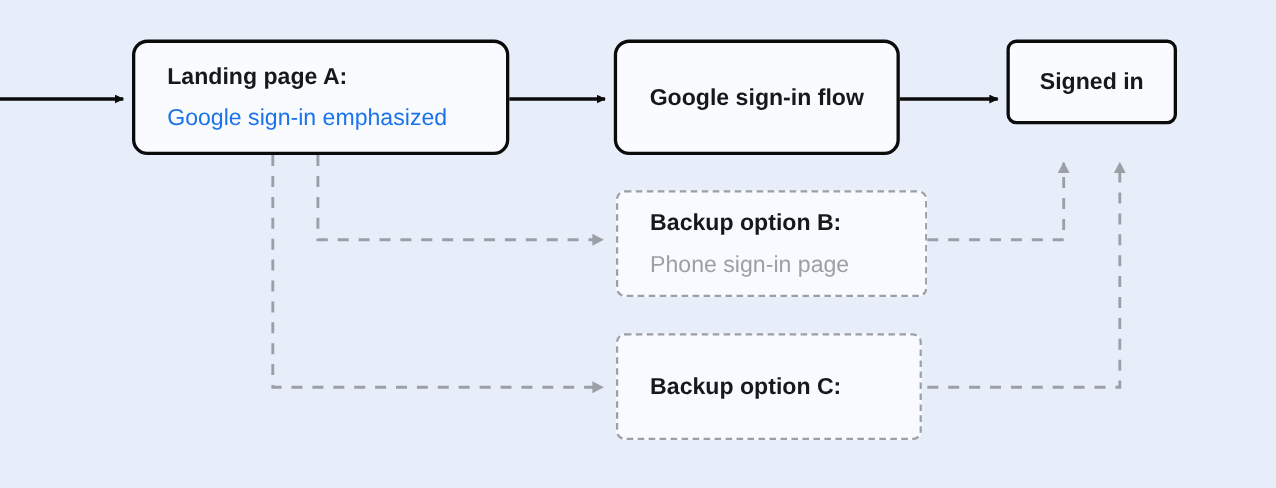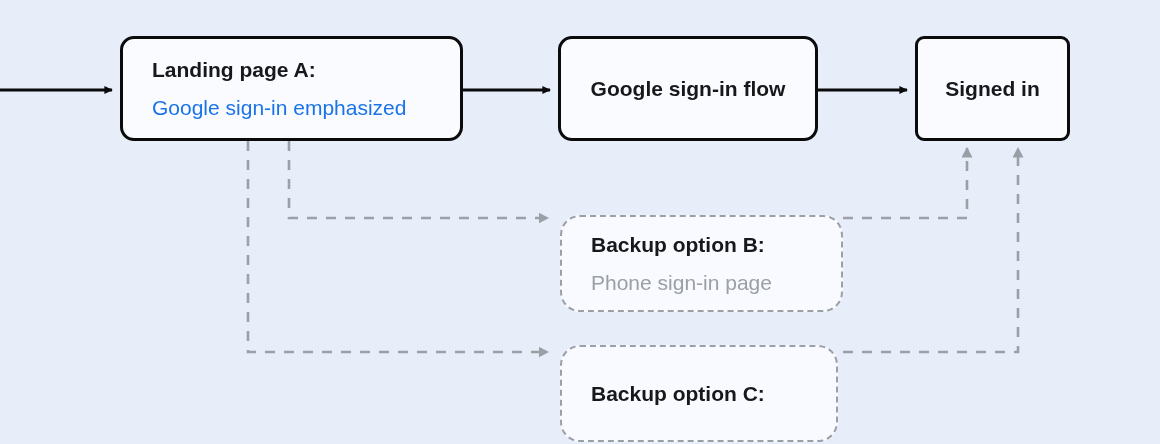--- a/index.html
+++ b/index.html
@@ -36,23 +36,22 @@
   }
   .node.solid {
     border: 3px solid #0b0b0b;
     border-radius: 14px;
   }
   .node.solid.tight {
     border-radius: 9px;
   }
   .node.dashed {
     border: 2px dashed #9aa0a6;
-    border-radius: 20px;
+    border-radius: 8px;
     background: #f8faff;
-    margin-top: 42px;
   }
   .node .title {
     font-size: 21px;
     font-weight: bold;
     color: #17181a;
     line-height: 1.1;
     white-space: nowrap;
   }
   .node .subtitle {
     font-size: 21px;
@@ -63,21 +62,21 @@
   .node .subtitle.accent { color: #1a73e8; }
   .node .subtitle.muted  { color: #9aa0a6; }
 
   .pad-left { padding-left: 29px; }
   .pad-left-dash { padding-left: 29px; }
   .center { align-items: center; }
   .stack-gap { gap: 14px; }
 
   .node-a        { left: 120px; top: 36px;  width: 343px; height: 105px; }
   .node-google   { left: 558px; top: 36px;  width: 260px; height: 105px; }
-  .node-signed   { left: 915px; top: 36px;  width: 155px; height: 105px; }
+  .node-signed   { left: 915px; top: 36px;  width: 155px; height: 77px; }
   .node-b        { left: 560px; top: 173px; width: 283px; height: 97px;  }
   .node-c        { left: 560px; top: 303px; width: 278px; height: 97px;  }
 </style>
 </head>
 <body>
 
 <div id="canvas">
 
   <svg id="wires" viewBox="0 0 1160 444">
     <defs>

